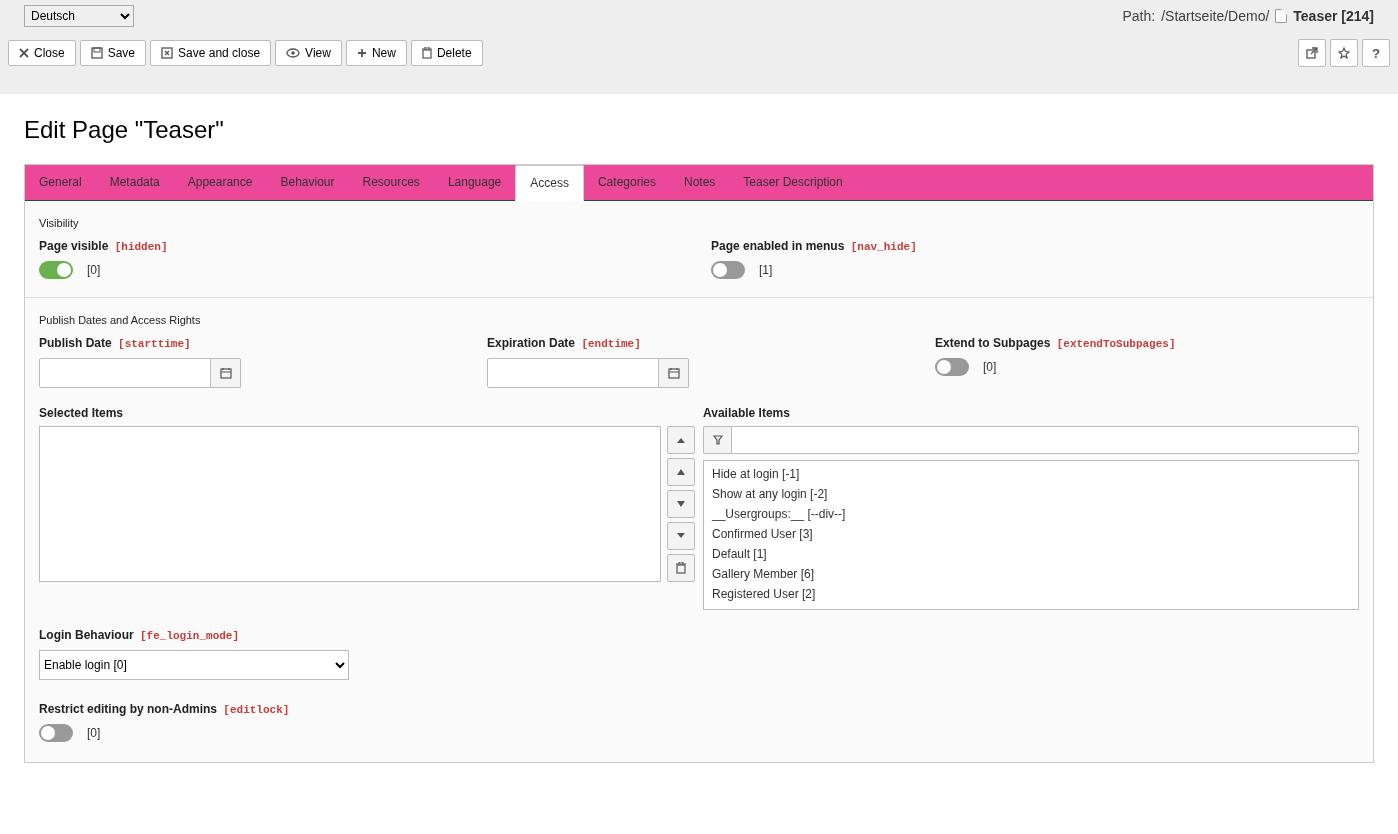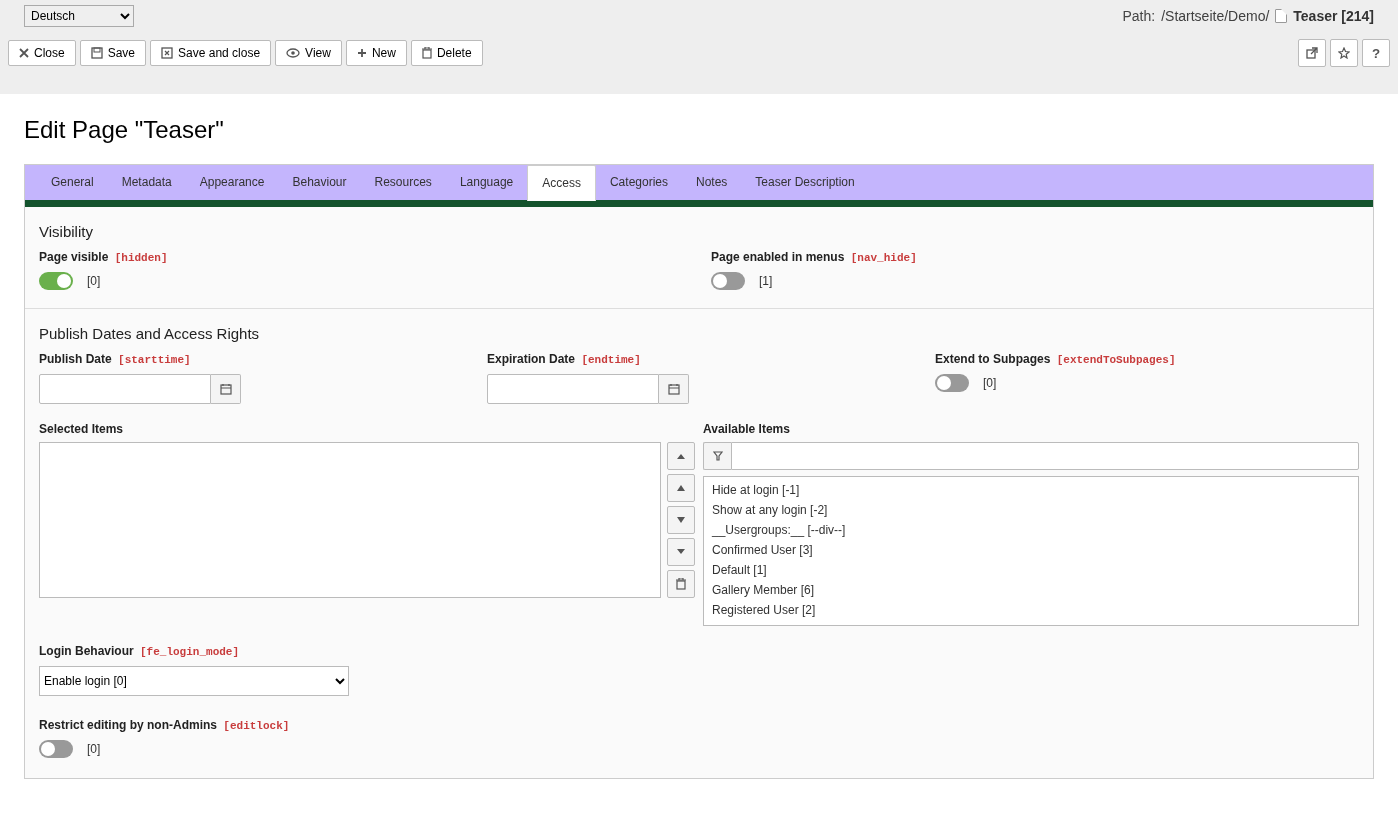--- a/index.html
+++ b/index.html
@@ -96,23 +96,22 @@
     color: #000;
   }
 
   
   .tabs-wrap {
     border: 1px solid #ccc;
     background: #fafafa;
   }
   .tabs {
     display: flex;
-    background: #c4b5fd;
-    border-bottom: 7px solid #14532d;
-    padding-left: 12px;
+    background: #ec4899;
+    border-bottom: 1px solid #14532d;
   }
   .tab {
     padding: 10px 14px;
     font-size: 12px;
     color: #333;
     cursor: pointer;
     border-right: 0;
   }
   .tab.active {
     background: #fff;
@@ -122,21 +121,21 @@
     border-top-left-radius: 2px;
     border-top-right-radius: 2px;
   }
 
   .tab-body {
     background: #fafafa;
     padding: 14px 14px 20px 14px;
   }
 
   .section-title {
-    font-size: 15px;
+    font-size: 11px;
     font-weight: 400;
     margin: 2px 0 10px 0;
     color: #222;
   }
 
   .row {
     display: flex;
     gap: 24px;
     margin-bottom: 18px;
   }

